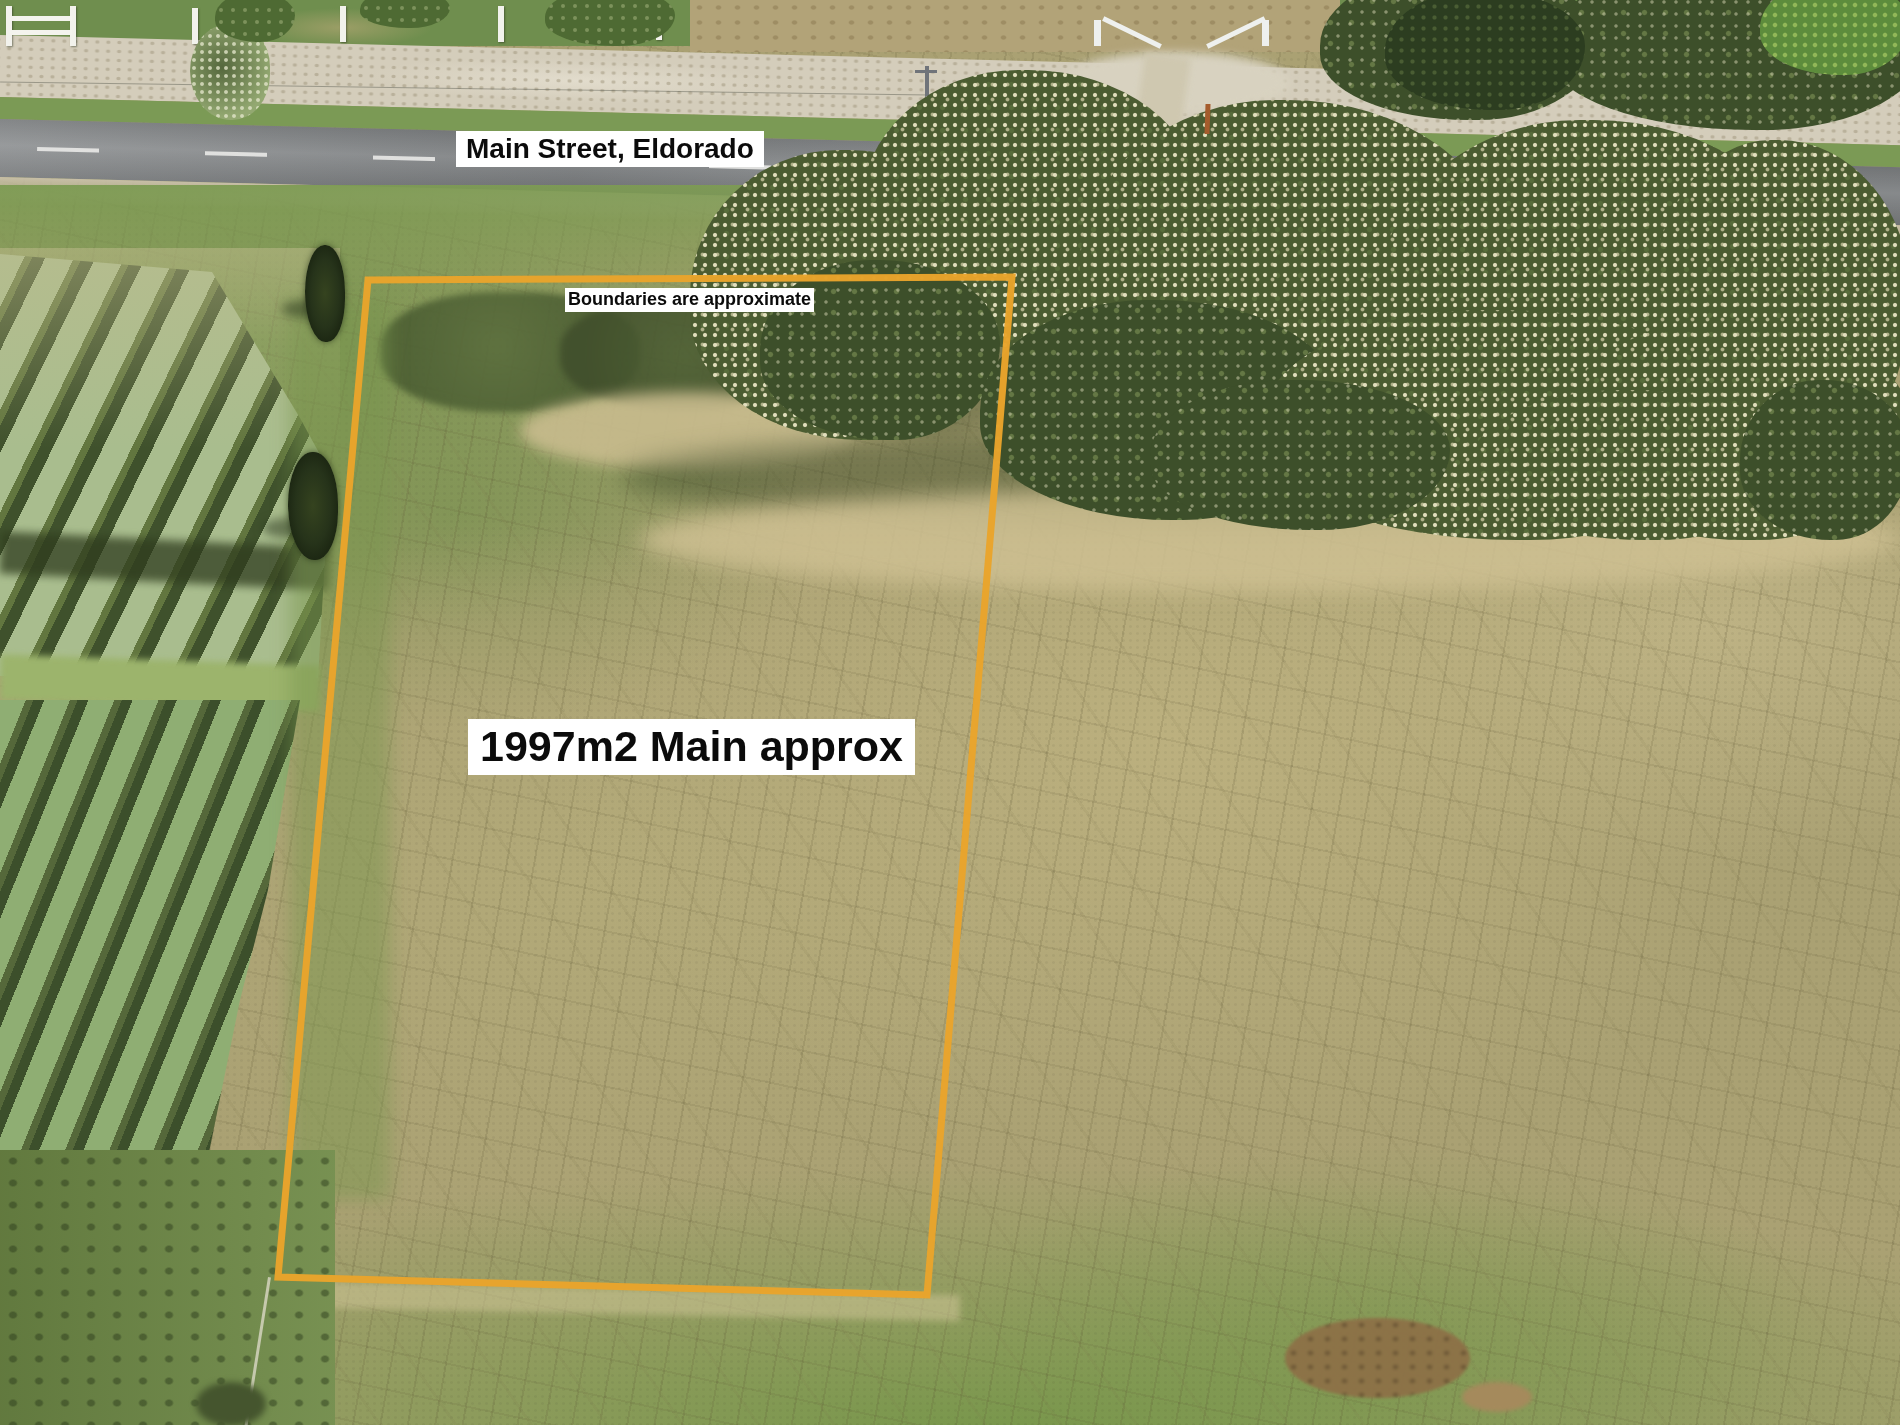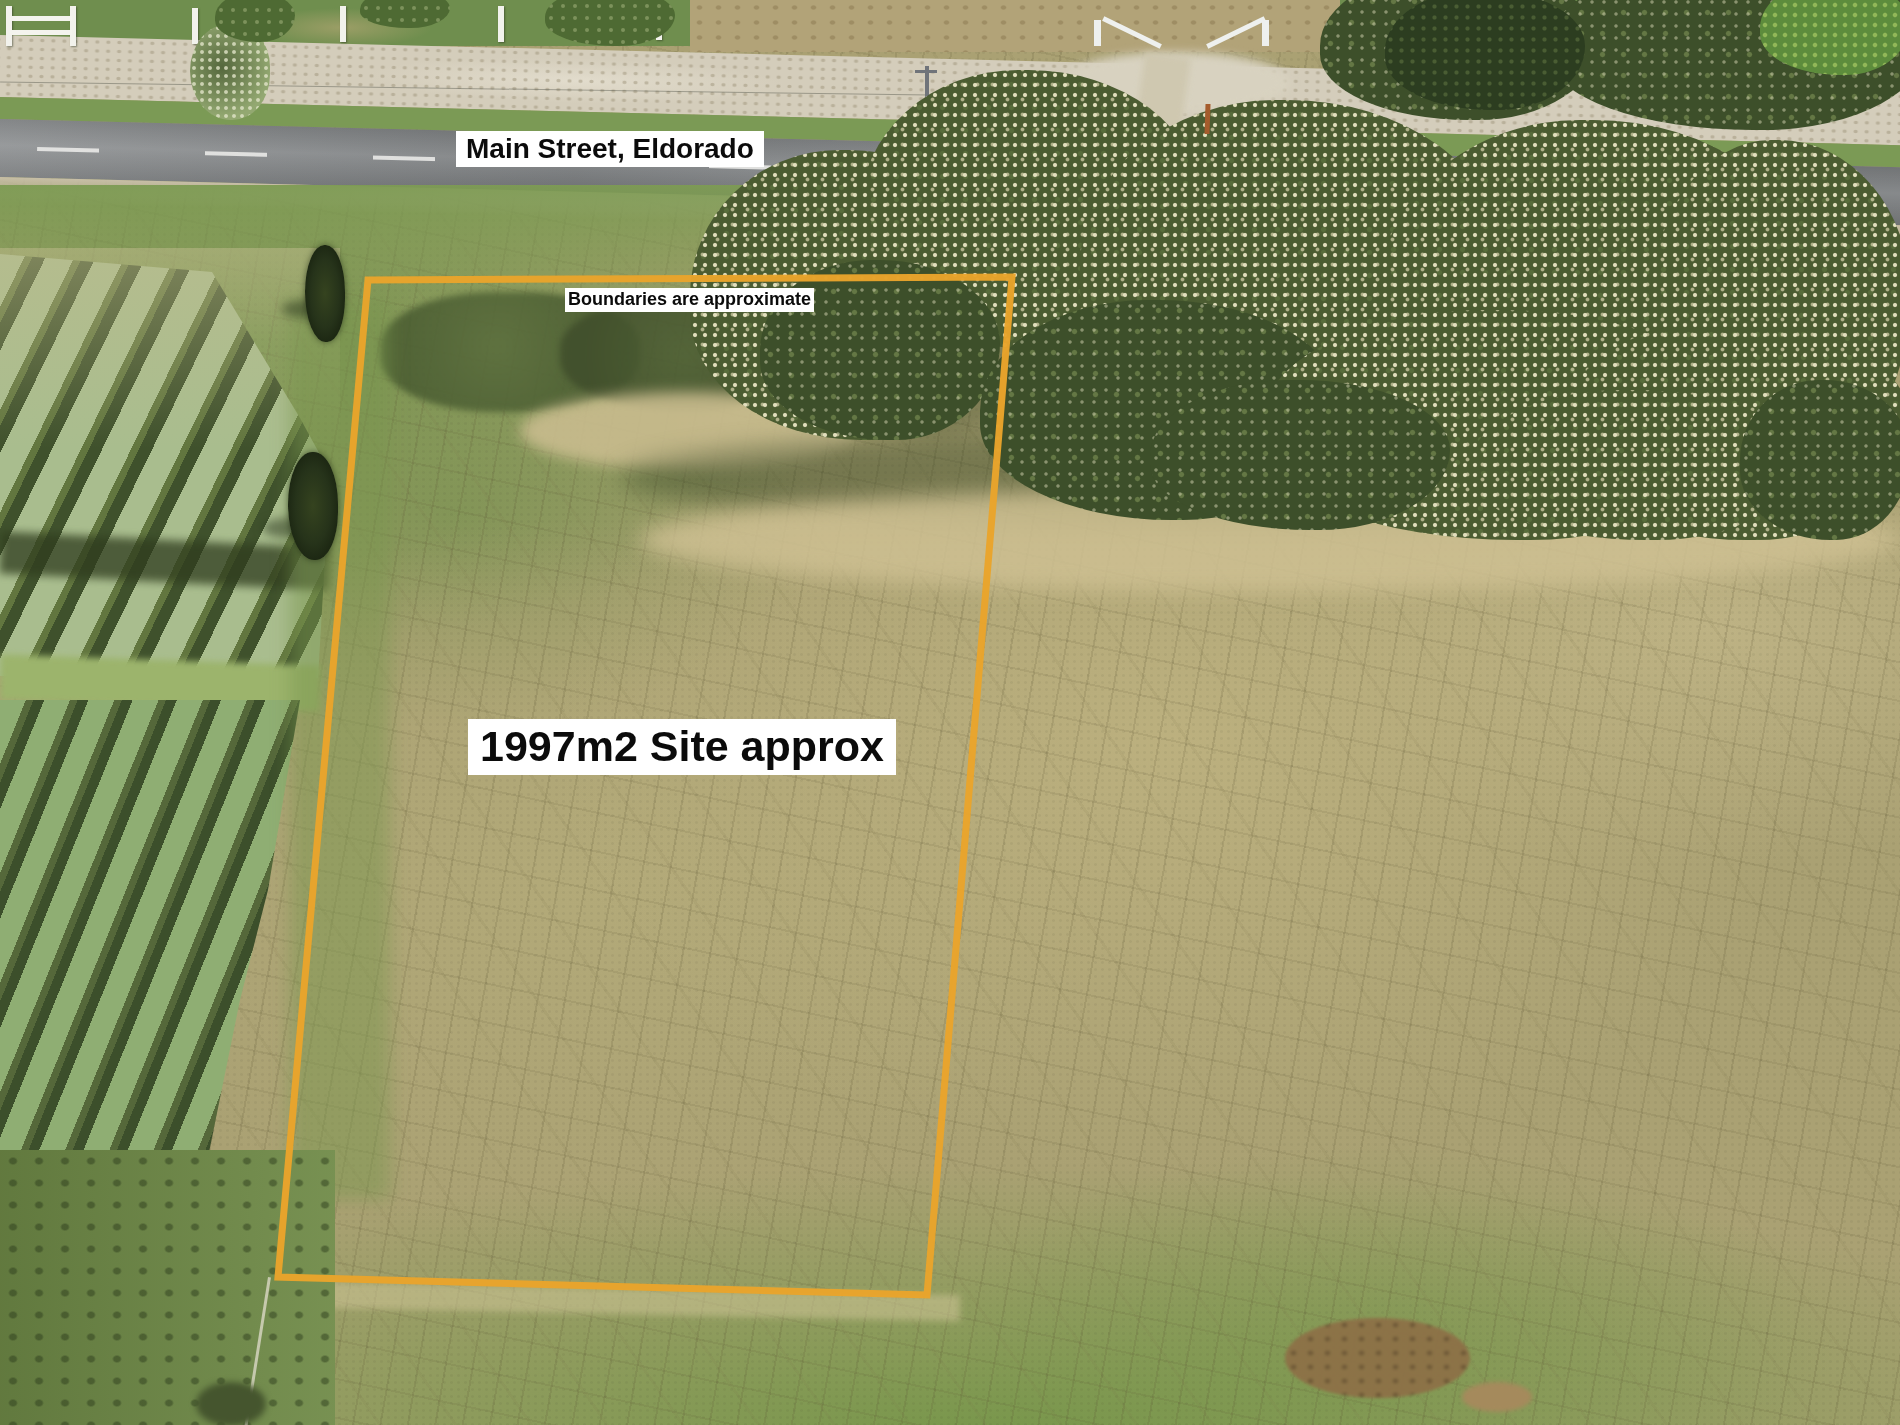--- a/index.html
+++ b/index.html
@@ -247,16 +247,16 @@
   <div class="dirt1"></div>
   <div class="dirt2"></div>
   <div class="dirt3"></div>
 
   <svg class="boundary-svg" width="1900" height="1425" viewBox="0 0 1900 1425">
     <polygon points="368,280 1012,277 927,1295 278,1277"></polygon>
   </svg>
 
   <div class="label street-label">Main Street, Eldorado</div>
   <div class="label note-label">Boundaries are approximate</div>
-  <div class="label area-label">1997m2 Site approx</div>
+  <div class="label area-label">1997m2 Main approx</div>
 
 
 </div>
 
 </body></html>

